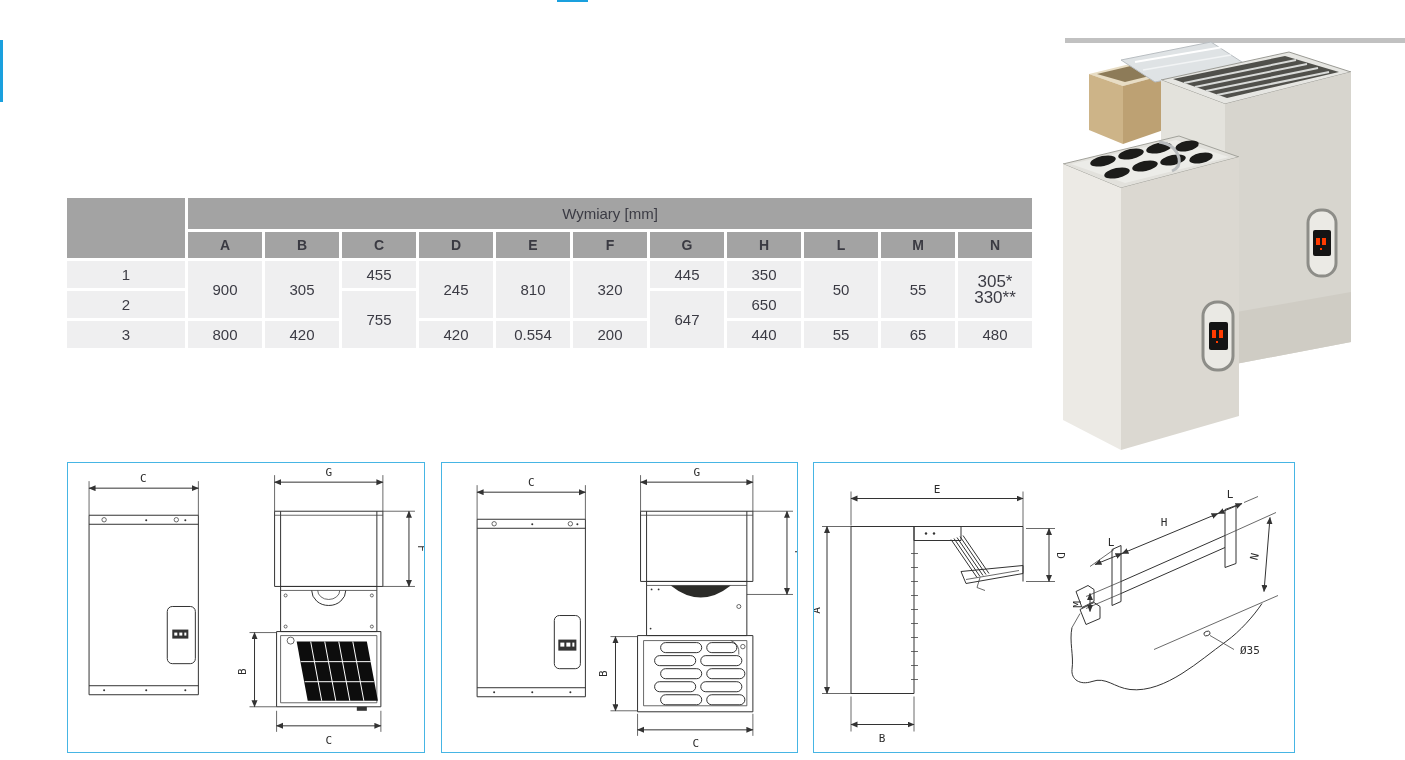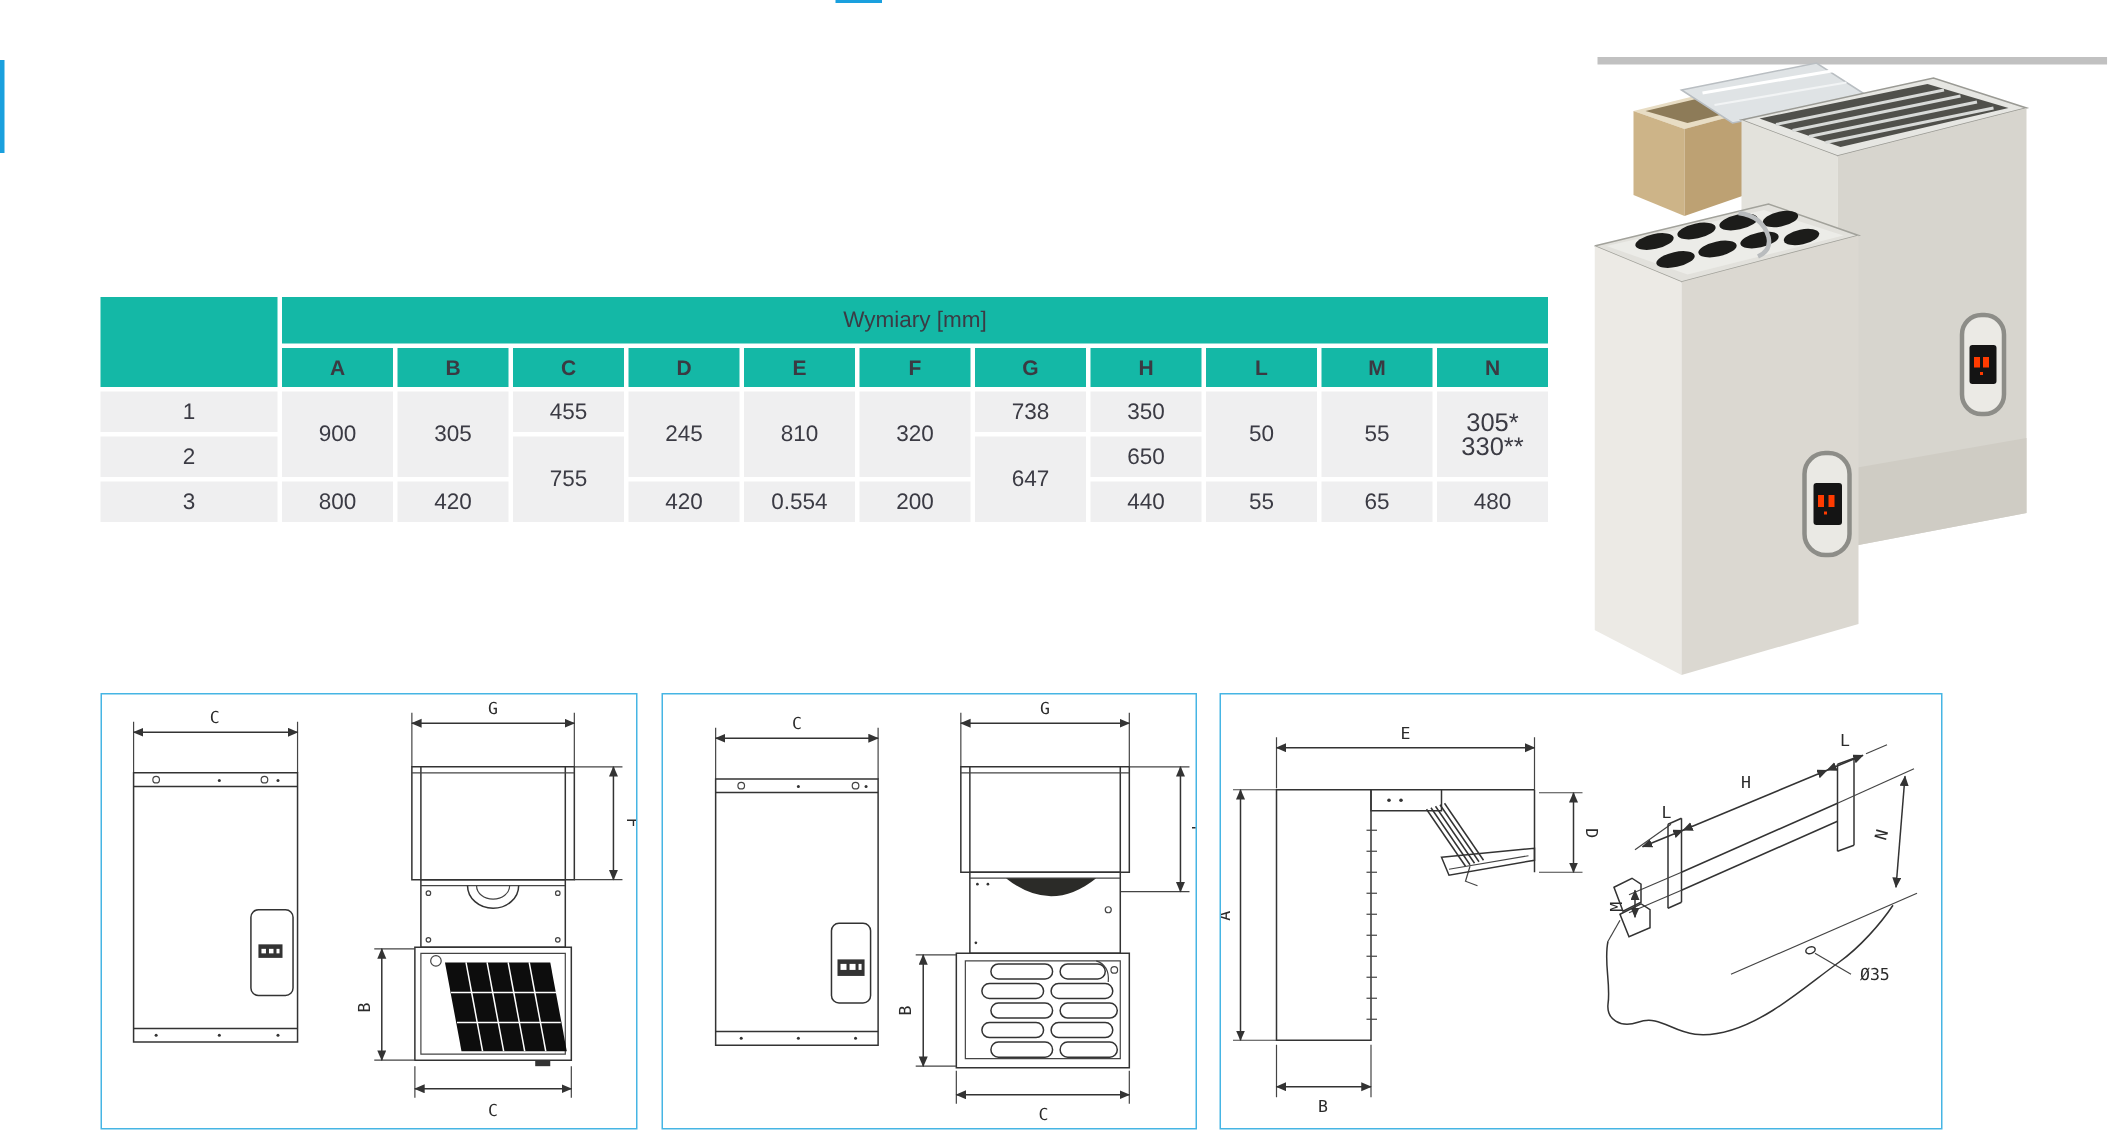--- a/index.html
+++ b/index.html
@@ -5,21 +5,21 @@
   html,body{margin:0;padding:0;background:#fff;}
   #page{position:relative;width:1405px;height:760px;background:#ffffff;overflow:hidden;
         font-family:"Liberation Sans",sans-serif;color:#3b3b44;}
   .accent{position:absolute;background:#1aa0de;}
   #accent-left{left:0;top:40px;width:3px;height:62px;}
   #accent-top{left:557px;top:0;width:31px;height:2px;}
 
   
   #dim-table{position:absolute;left:64px;top:195px;border-collapse:separate;border-spacing:3px;table-layout:fixed;}
   #dim-table td{text-align:center;vertical-align:middle;padding:0;overflow:hidden;}
-  #dim-table .h{background:#14b8a6;text-align:center;}
+  #dim-table .h{background:#a3a3a3;text-align:center;}
   #dim-table .d{background:#efeff0;font-size:15px;margin-top:32px;}
   #dim-table .title{font-size:15px;}
   #dim-table .colh{font-weight:bold;font-size:14px;color:#3a3a42;}
   #dim-table .rlabel{background:#efeff0;font-size:15px;}
   .two-line span{display:block;line-height:16px;font-size:17px;}
 
   
   .dbox{position:absolute;top:462px;height:291px;border:1.5px solid #46b5e4;background:#fff;box-sizing:border-box;}
   #dbox1{left:67px;width:358px;}
   #dbox2{left:441px;width:357px;}
@@ -76,21 +76,21 @@
       <td class="h colh">N</td>
     </tr>
     <tr style="height:27px">
       <td class="rlabel">1</td>
       <td class="d" rowspan="2">900</td>
       <td class="d" rowspan="2">305</td>
       <td class="d">455</td>
       <td class="d" rowspan="2">245</td>
       <td class="d" rowspan="2">810</td>
       <td class="d" rowspan="2">320</td>
-      <td class="d">738</td>
+      <td class="d">445</td>
       <td class="d">350</td>
       <td class="d" rowspan="2">50</td>
       <td class="d" rowspan="2">55</td>
       <td class="d two-line" rowspan="2">
         <span>305*</span>
         <span>330**</span>
       </td>
     </tr>
     <tr style="height:27px">
       <td class="rlabel">2</td>

